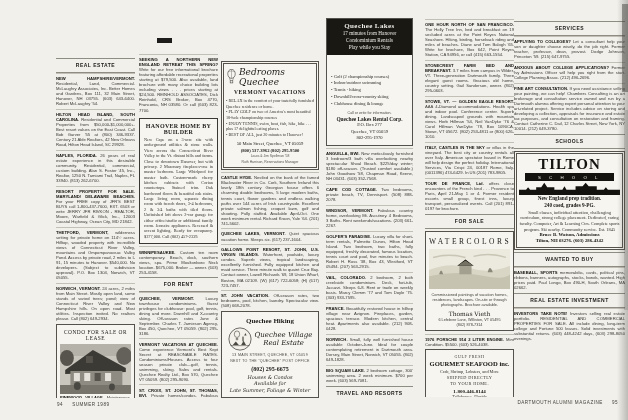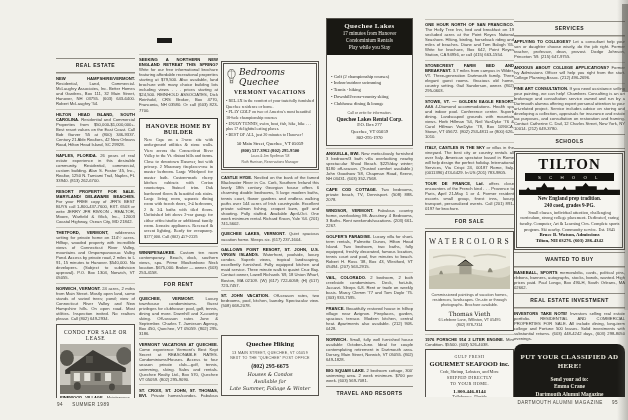--- a/index.html
+++ b/index.html
@@ -169,20 +169,38 @@
           <div class="cf-phone">(800) 537-3962      (802) 295-9500</div>
           <div class="cf-foot">Laura &amp; Jim Spellman '58</div>
           <div class="cf-foot">Ruth Harrison, Reservations Manager</div>
         </div>
         <div class="ad"><span class="lead">CASTLE HYDE.</span> <span>Nestled on the bank of the famed Blackwater River in Co. Cork, Southern Ireland this lovely 18th century Georgian house offers 6 charming double bedrooms, 5 large modern baths, tennis court, flower gardens and endless walking paths over 144 acres of Irish countryside. Excellent private salmon fishing, croquet lawn, golf and shooting. Fully staffed. Available April-Oct. One week minimum rental. Richard Kroon, Yale '64. (201) 741-5602.</span></div>
         <div class="ad"><span class="lead">QUECHEE LAKES, VERMONT.</span> <span>Quiet spacious vacation home. Sleeps six. (617) 237-1604.</span></div>
         <div class="ad"><span class="lead">GALLOWS POINT RESORT, ST. JOHN, U.S. VIRGIN ISLANDS.</span> <span>Waterfront, poolside, luxury condos. Superb views, tropical landscaping, excellently furnished. Fully equipped kitchen and maid service. Three minute walk to quaint Cruz Bay. Contact owner, Lowell Richards '69, 18 Union Wharf, Boston, MA 02109. (W) (617) 722-6058; (H) (617) 723-7457.</span></div>
         <div class="ad"><span class="lead">ST. JOHN VACATION.</span> <span>Off-season rates, two bedrooms, pool, kitchen, laundry. Spectacular view. (508) 668-2078.</span></div>
         <div class="box push">
           <div class="qr-title">Quechee Hiking</div>
+          <div class="qr-row">
+            <div class="svgw">
+              <svg viewBox="0 0 40 40" width="24" height="24">
+                <circle cx="20" cy="20" r="18.5" fill="#f3f1ea" stroke="#3a3833" stroke-width="1.2"></circle>
+                <ellipse cx="15" cy="12" rx="4.5" ry="5.5" fill="none" stroke="#3a3833" stroke-width="0.9"></ellipse>
+                <rect x="13.5" y="19" width="3" height="2.5" fill="none" stroke="#3a3833" stroke-width="0.7"></rect>
+                <path d="M8 30 L13 24 L18 30 Z" fill="#4a4842"></path>
+                <path d="M22 30 L26 23 L30 30 Z" fill="#4a4842"></path>
+                <rect x="24" y="16" width="2" height="8" fill="#4a4842"></rect>
+                <path d="M4 31 H36" stroke="#3a3833" stroke-width="0.9"></path>
+                <path d="M27 14 l2-4 2 4 Z" fill="#4a4842"></path>
+              </svg>
+            </div>
+            <div class="qr-brand">
+              <div>Quechee Village</div>
+              <div>Real Estate</div>
+            </div>
+          </div>
           <div class="qr-line">13 MAIN STREET, QUECHEE, VT 05059</div>
           <div class="qr-line">NEXT TO THE "QUECHEE" POST OFFICE</div>
           <div class="qr-phone">(802) 295-6675</div>
           <div class="qr-tag">Houses &amp; Condos</div>
           <div class="qr-tag">Available for</div>
           <div class="qr-tag">Late Summer, Foliage &amp; Winter</div>
         </div>
       </div>
       <div class="col c4">
         <div class="box">
@@ -271,26 +289,20 @@
           <div class="ti-bold">New England prep tradition.</div>
           <div class="ti-bold">240 coed, grades 9-PG.</div>
           <div class="ti-body">Small classes, individual attention, challenging curriculum, strong college placement. Dedicated, caring faculty. Computer, Art &amp; Learning Ctrs. Complete sports program. Ski nearby. Community service. Est. 1845</div>
           <div class="ti-contact">Bruce B. Watson, Admissions</div>
           <div class="ti-contact">Tilton, NH 03276. (603) 286-4342</div>
         </div>
         <div class="section">WANTED TO BUY</div>
         <div class="ad"><span class="lead">BASEBALL, SPORTS</span> <span>memorabilia, cards, political pins, ribbons, banners, autographs, stocks, bonds, wanted. High prices paid. Paul Longo, Box 490-H, South Orleans, MA 02662.</span></div>
         <div class="section">REAL ESTATE INVESTMENT</div>
         <div class="ad"><span class="lead">INVESTORS TAKE NOTE!</span> <span>Investors selling real estate portfolio. RESIDENTIAL AND COMMERCIAL PROPERTIES FOR SALE. All include dining, long-term college and Fortune 500 leases. Solid investments with substantial returns. (603) 448-4242 days, (603) 298-8050 evenings.</span></div>
-        <div class="box putad push">
-          <div class="pa-title">PUT YOUR CLASSIFIED AD HERE!</div>
-          <div class="pa-line">Send your ad to:</div>
-          <div class="pa-line">Emma Crane</div>
-          <div class="pa-line">Dartmouth Alumni Magazine</div>
-        </div>
       </div>
     </div>
   <div class="footer-left">
     <span class="fnum">94</span><span>SUMMER 1989</span>
   </div>
   <div class="footer-right">
     <span>DARTMOUTH ALUMNI MAGAZINE</span><span class="fnum">95</span>
   </div>
   <div class="scan-right"></div>
   <div class="scan-blob1"></div>

